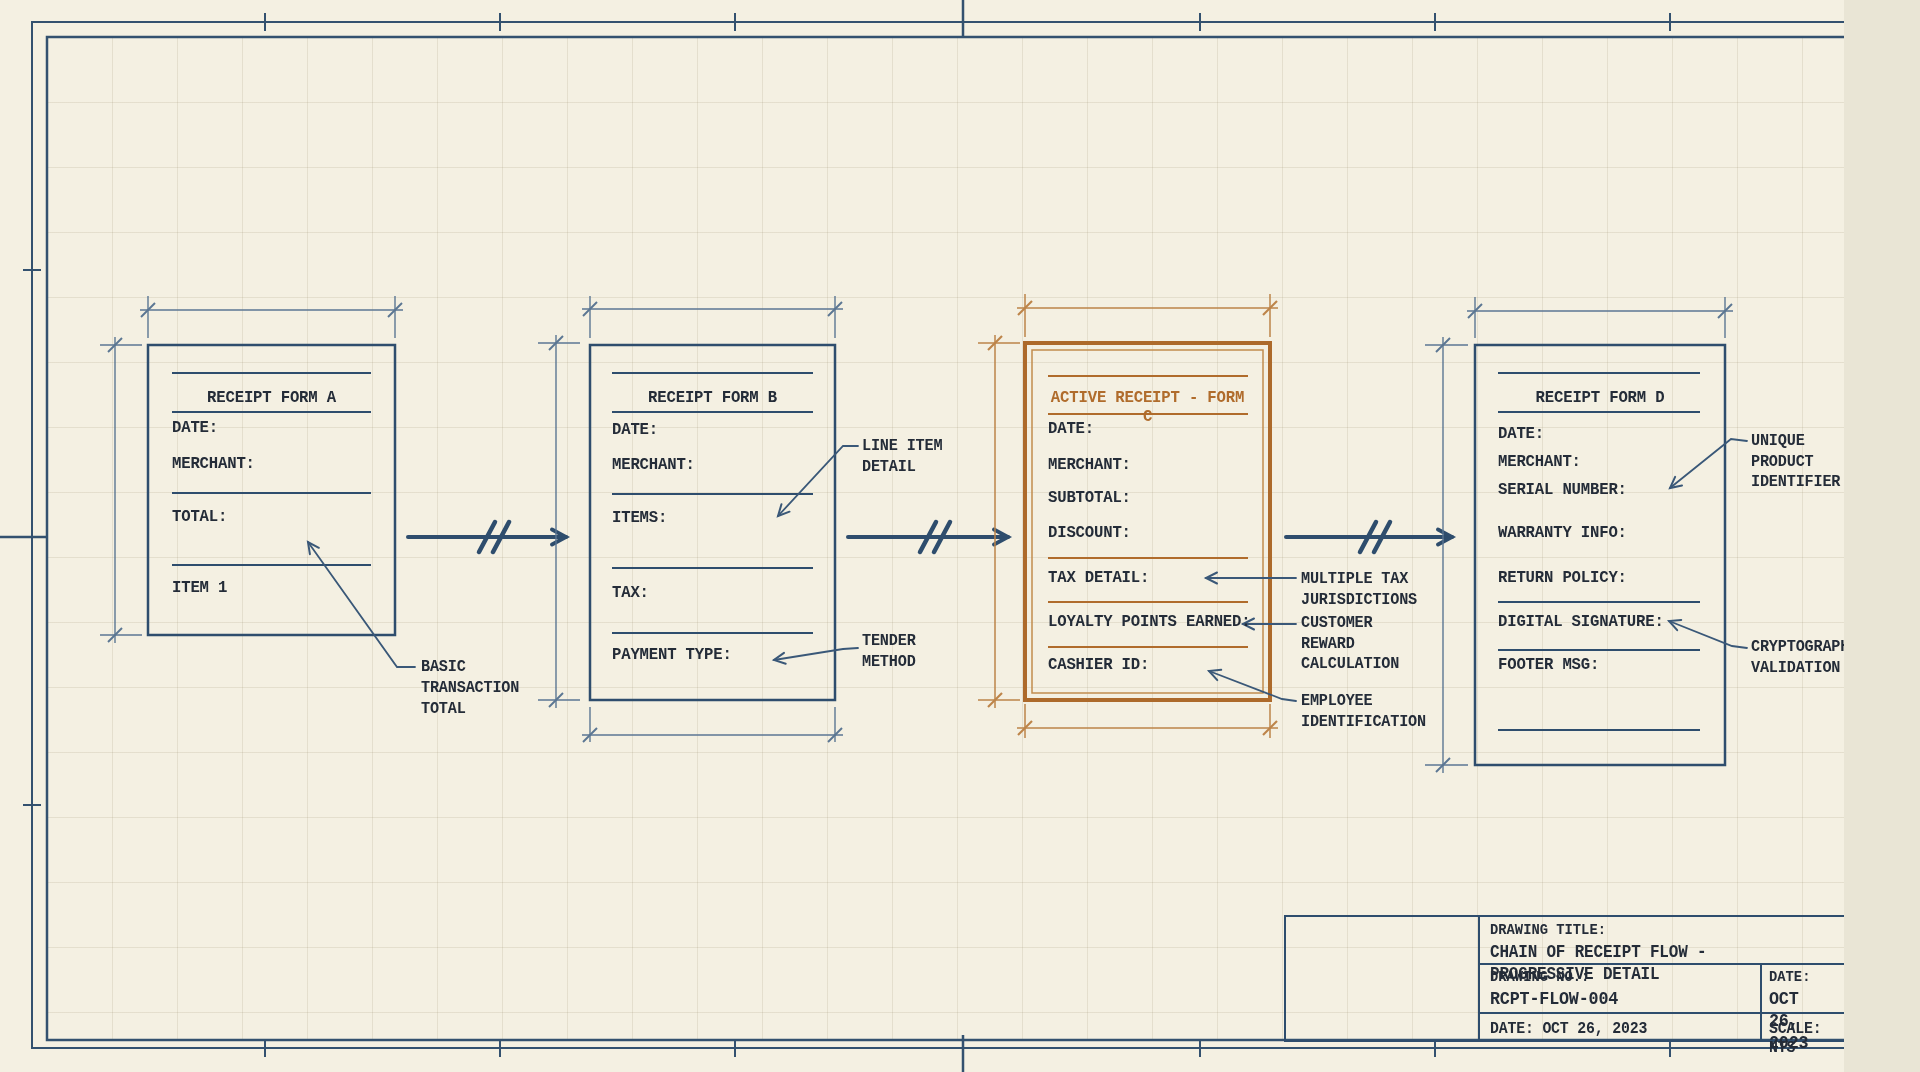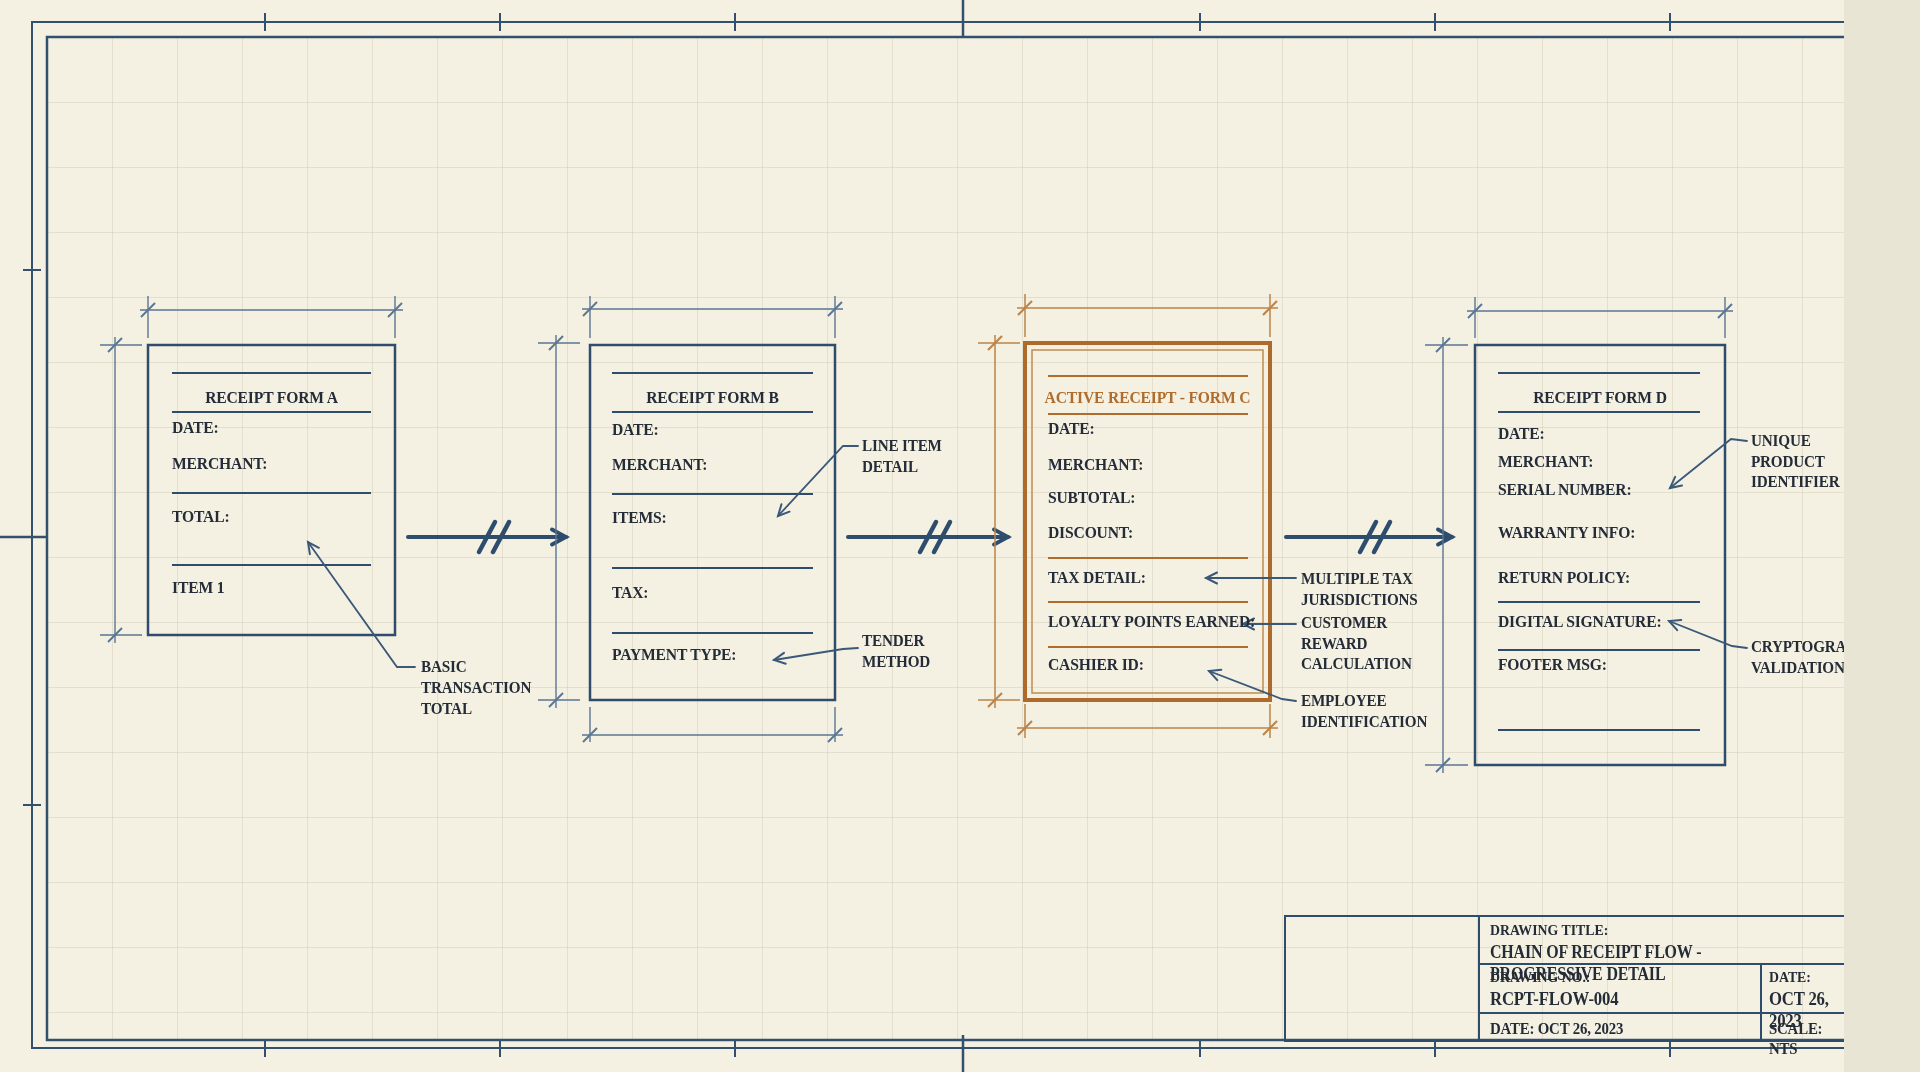--- a/index.html
+++ b/index.html
@@ -1,19 +1,19 @@
 <!DOCTYPE html>
 <html><head>
 <meta charset="utf-8">
 <style>
   html,body{margin:0;padding:0;background:#e9e5d5;}
   .sheet{
     position:relative;width:1844px;height:1072px;overflow:hidden;
     background:#f4f0e2;
-    font-family:Liberation Serif, serif;
+    font-family:Liberation Mono, monospace;
   }
   .grid{
     position:absolute;left:47px;top:37px;width:1826px;height:1003px;
     background-image:
       repeating-linear-gradient(to right, rgba(150,137,104,.17) 0 1px, transparent 1px 65px),
       repeating-linear-gradient(to bottom, rgba(150,137,104,.17) 0 1px, transparent 1px 65px);
   }
   svg.overlay{position:absolute;left:0;top:0;display:block;}
   .t{
     position:absolute;font-weight:bold;color:#242c38;letter-spacing:-.2px;

